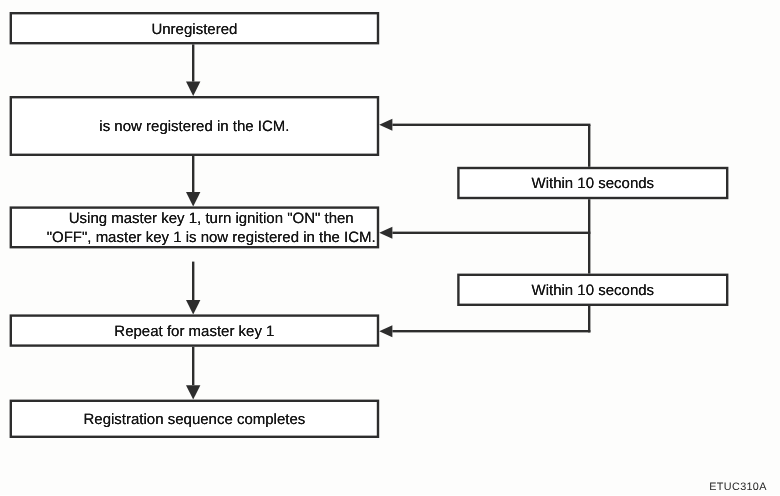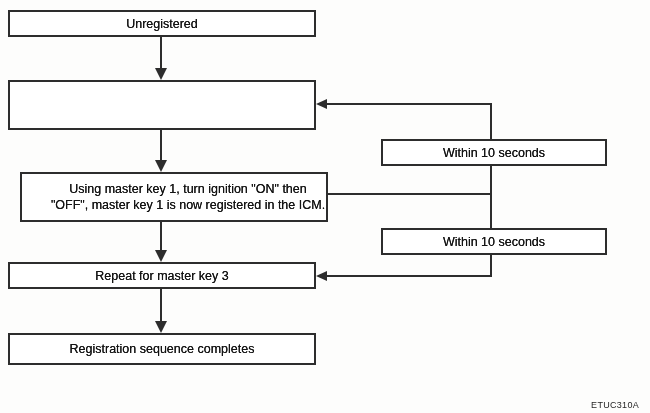--- a/index.html
+++ b/index.html
@@ -95,29 +95,30 @@
   <div class="arr-left" style="left:316px; top:189px;"></div>
 
   <div class="hline" style="left:327px; top:275px; width:165px;"></div>
   <div class="arr-left" style="left:316px; top:271px;"></div>
 
   <div class="box" style="left:8px; top:10px; width:308px; height:27px;">
     <span>Unregistered</span>
   </div>
 
   <div class="box" style="left:8px; top:80px; width:308px; height:50px;">
+    <span>is now registered in the ICM.</span>
   </div>
 
-  <div class="box" style="left:20px; top:172px; width:308px; height:50px;padding-left:28px;">
+  <div class="box" style="left:8px; top:172px; width:308px; height:35px;padding-left:28px;">
     <span>Using master key 1, turn ignition "ON" then</span>
     <span>"OFF", master key 1 is now registered in the ICM.</span>
   </div>
 
   <div class="box" style="left:8px; top:262px; width:308px; height:27px;">
-    <span>Repeat for master key 3</span>
+    <span>Repeat for master key 1</span>
   </div>
 
   <div class="box" style="left:8px; top:333px; width:308px; height:32px;">
     <span>Registration sequence completes</span>
   </div>
 
   <div class="box" style="left:381px; top:139px; width:226px; height:27px;">
     <span>Within 10 seconds</span>
   </div>
 

